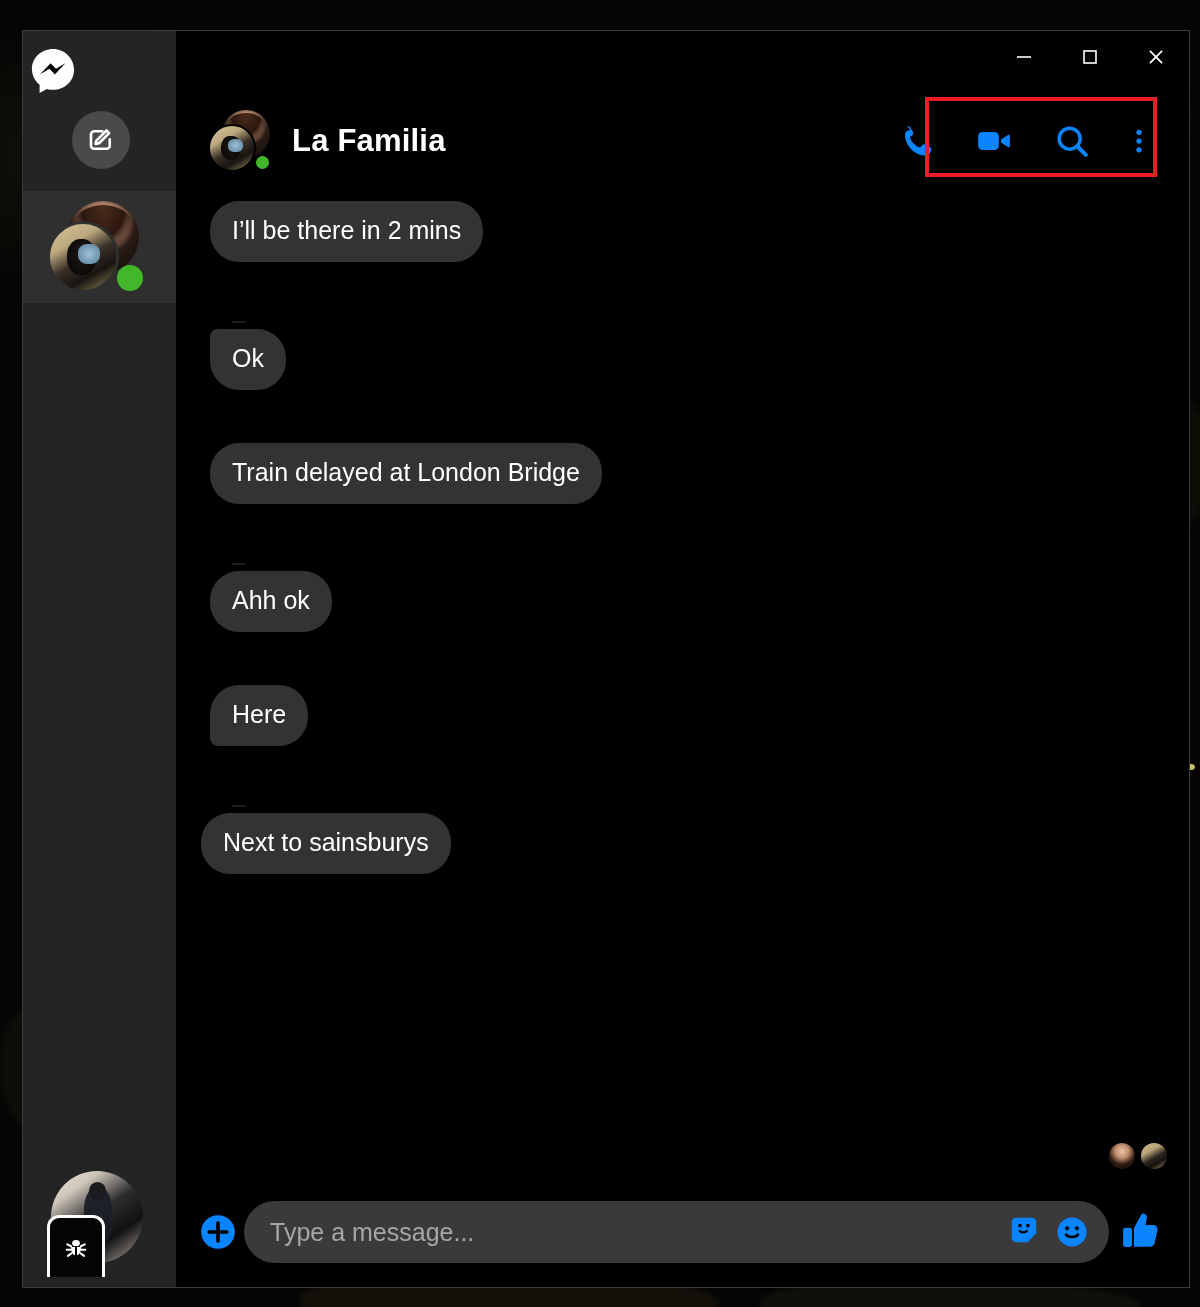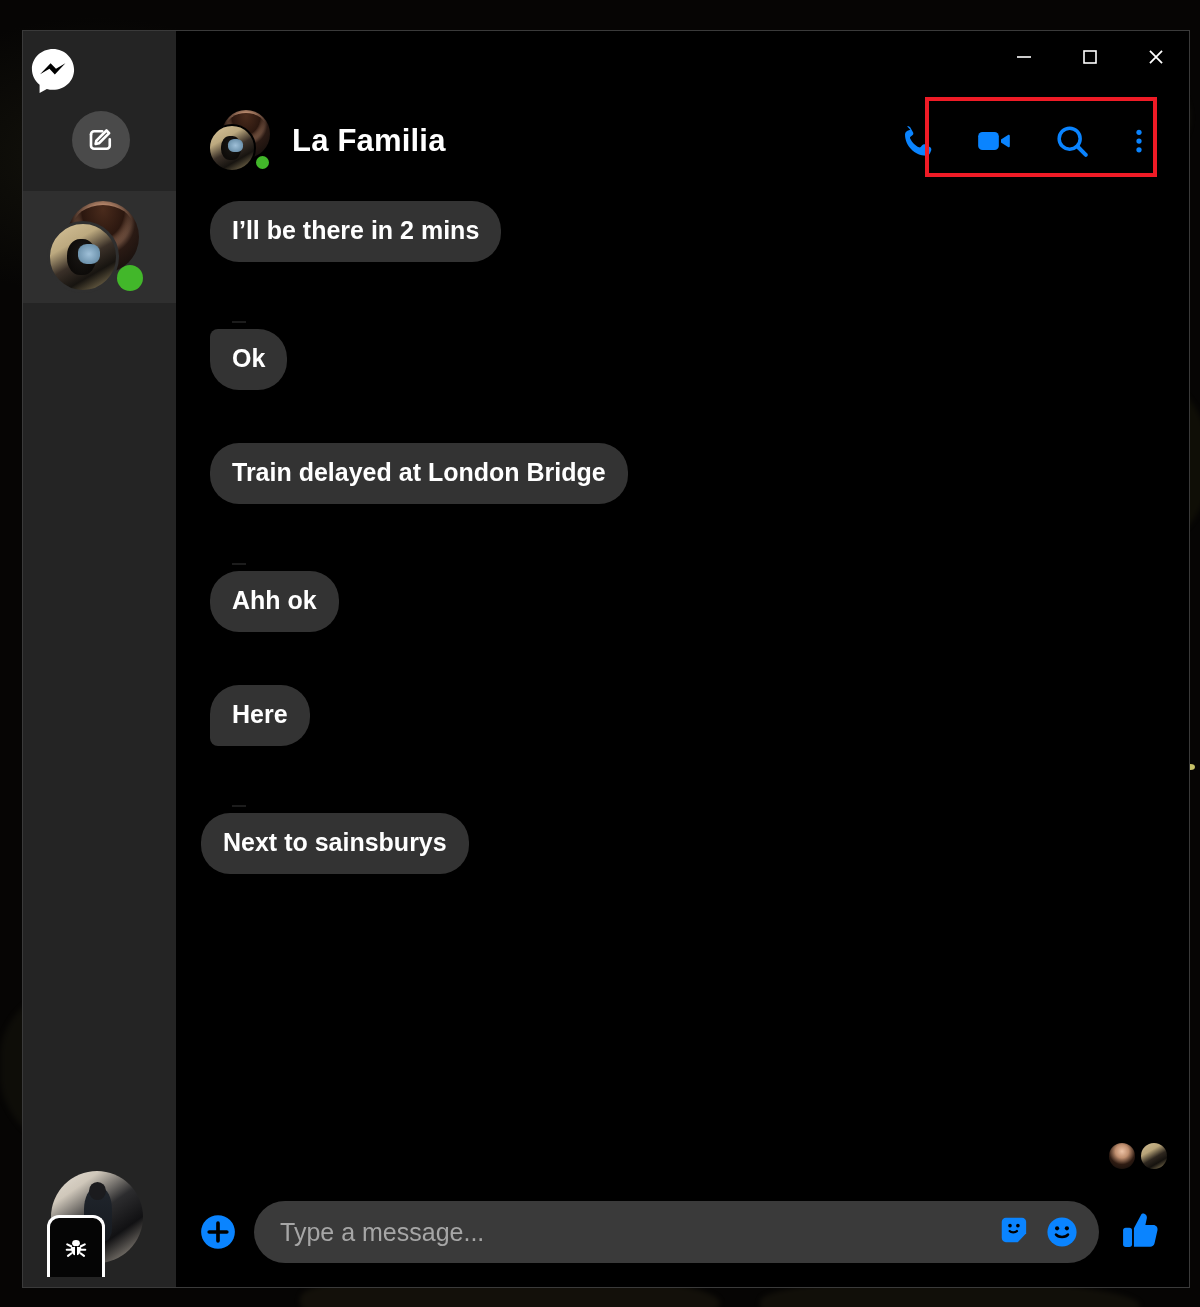--- a/index.html
+++ b/index.html
@@ -248,21 +248,20 @@
   #messages {
     flex: 1;
     overflow: hidden;
     padding: 10px 0 0 0;
     display: flex;
     flex-direction: column;
   }
   .msg-group {
     padding: 0 34px;
     margin-bottom: 4px;
-    font-weight: bold;
   }
   .group-gap-lg { margin-bottom: 50px; }
   .group-gap-md { margin-bottom: 38px; padding-left: 25px; }
   .bubble-row {
     display: flex;
     margin-bottom: 3px;
   }
   .bubble {
     background: #333333;
     color: #ffffff;
@@ -303,21 +302,21 @@
   .receipt.r1 { background: radial-gradient(circle at 50% 32%, #edc3a6 0%, #c08f6f 30%, #2e1b12 60%, #0b0908 100%); }
   .receipt.r2 { background: linear-gradient(150deg, #d4c096 0%, #b7a378 32%, #2e271f 55%, #15120e 72%, #9c8c64 100%); }
 
   
   #composer {
     height: 110px;
     display: flex;
     align-items: center;
     padding: 0 20px 0 20px;
     background: #000;
-    gap: 14px;
+    gap: 4px;
   }
   #add-btn { width: 44px; height: 44px; flex: 0 0 auto; cursor: pointer; }
   #input-wrap {
     flex: 1;
     height: 62px;
     background: #3a3a3a;
     border-radius: 31px;
     display: flex;
     align-items: center;
     padding: 0 14px 0 26px;

